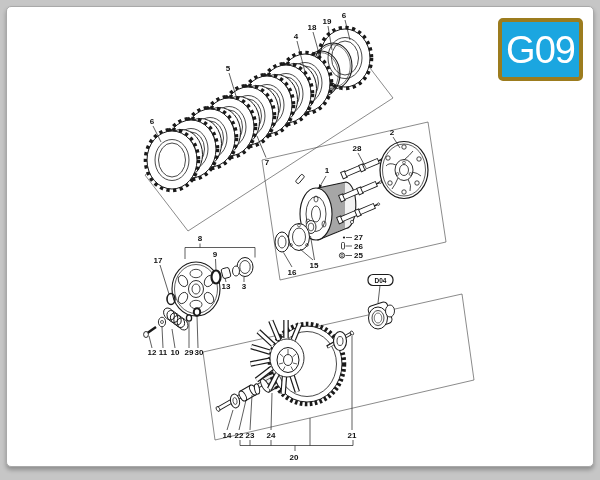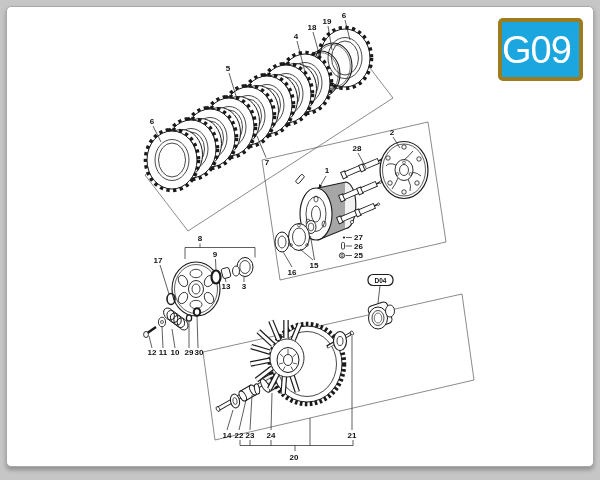--- a/index.html
+++ b/index.html
@@ -11,21 +11,21 @@
   }
   .canvas{
     position:absolute;left:6px;top:6px;width:586px;height:459px;
     background:#ffffff;border:1px solid #a9a9a9;border-radius:5px;
     box-shadow:0 3px 4px rgba(0,0,0,.28);
   }
   svg.diagram{position:absolute;left:0;top:0;width:600px;height:480px;}
   .badge{
     position:absolute;left:498px;top:18px;width:77px;height:55px;
     background:#1ba6e0;border:4px solid #9c7c1e;border-radius:5px;
-    display:flex;align-items:center;
+    display:flex;align-items:center;justify-content:center;
   }
   .badge span{color:#ffffff;font-size:38px;line-height:1;letter-spacing:-1px;}
   
   .frame{fill:none;stroke:#3c3c3c;stroke-width:.6;}
   .ld{stroke:#1a1a1a;stroke-width:.7;fill:none;}
   text.co{font:bold 8px "Liberation Sans", sans-serif;fill:#111;}
   .mid{text-anchor:middle;}
   .p{stroke:#1a1a1a;}
   .w{fill:#ffffff;}
   .nf{fill:none;}

